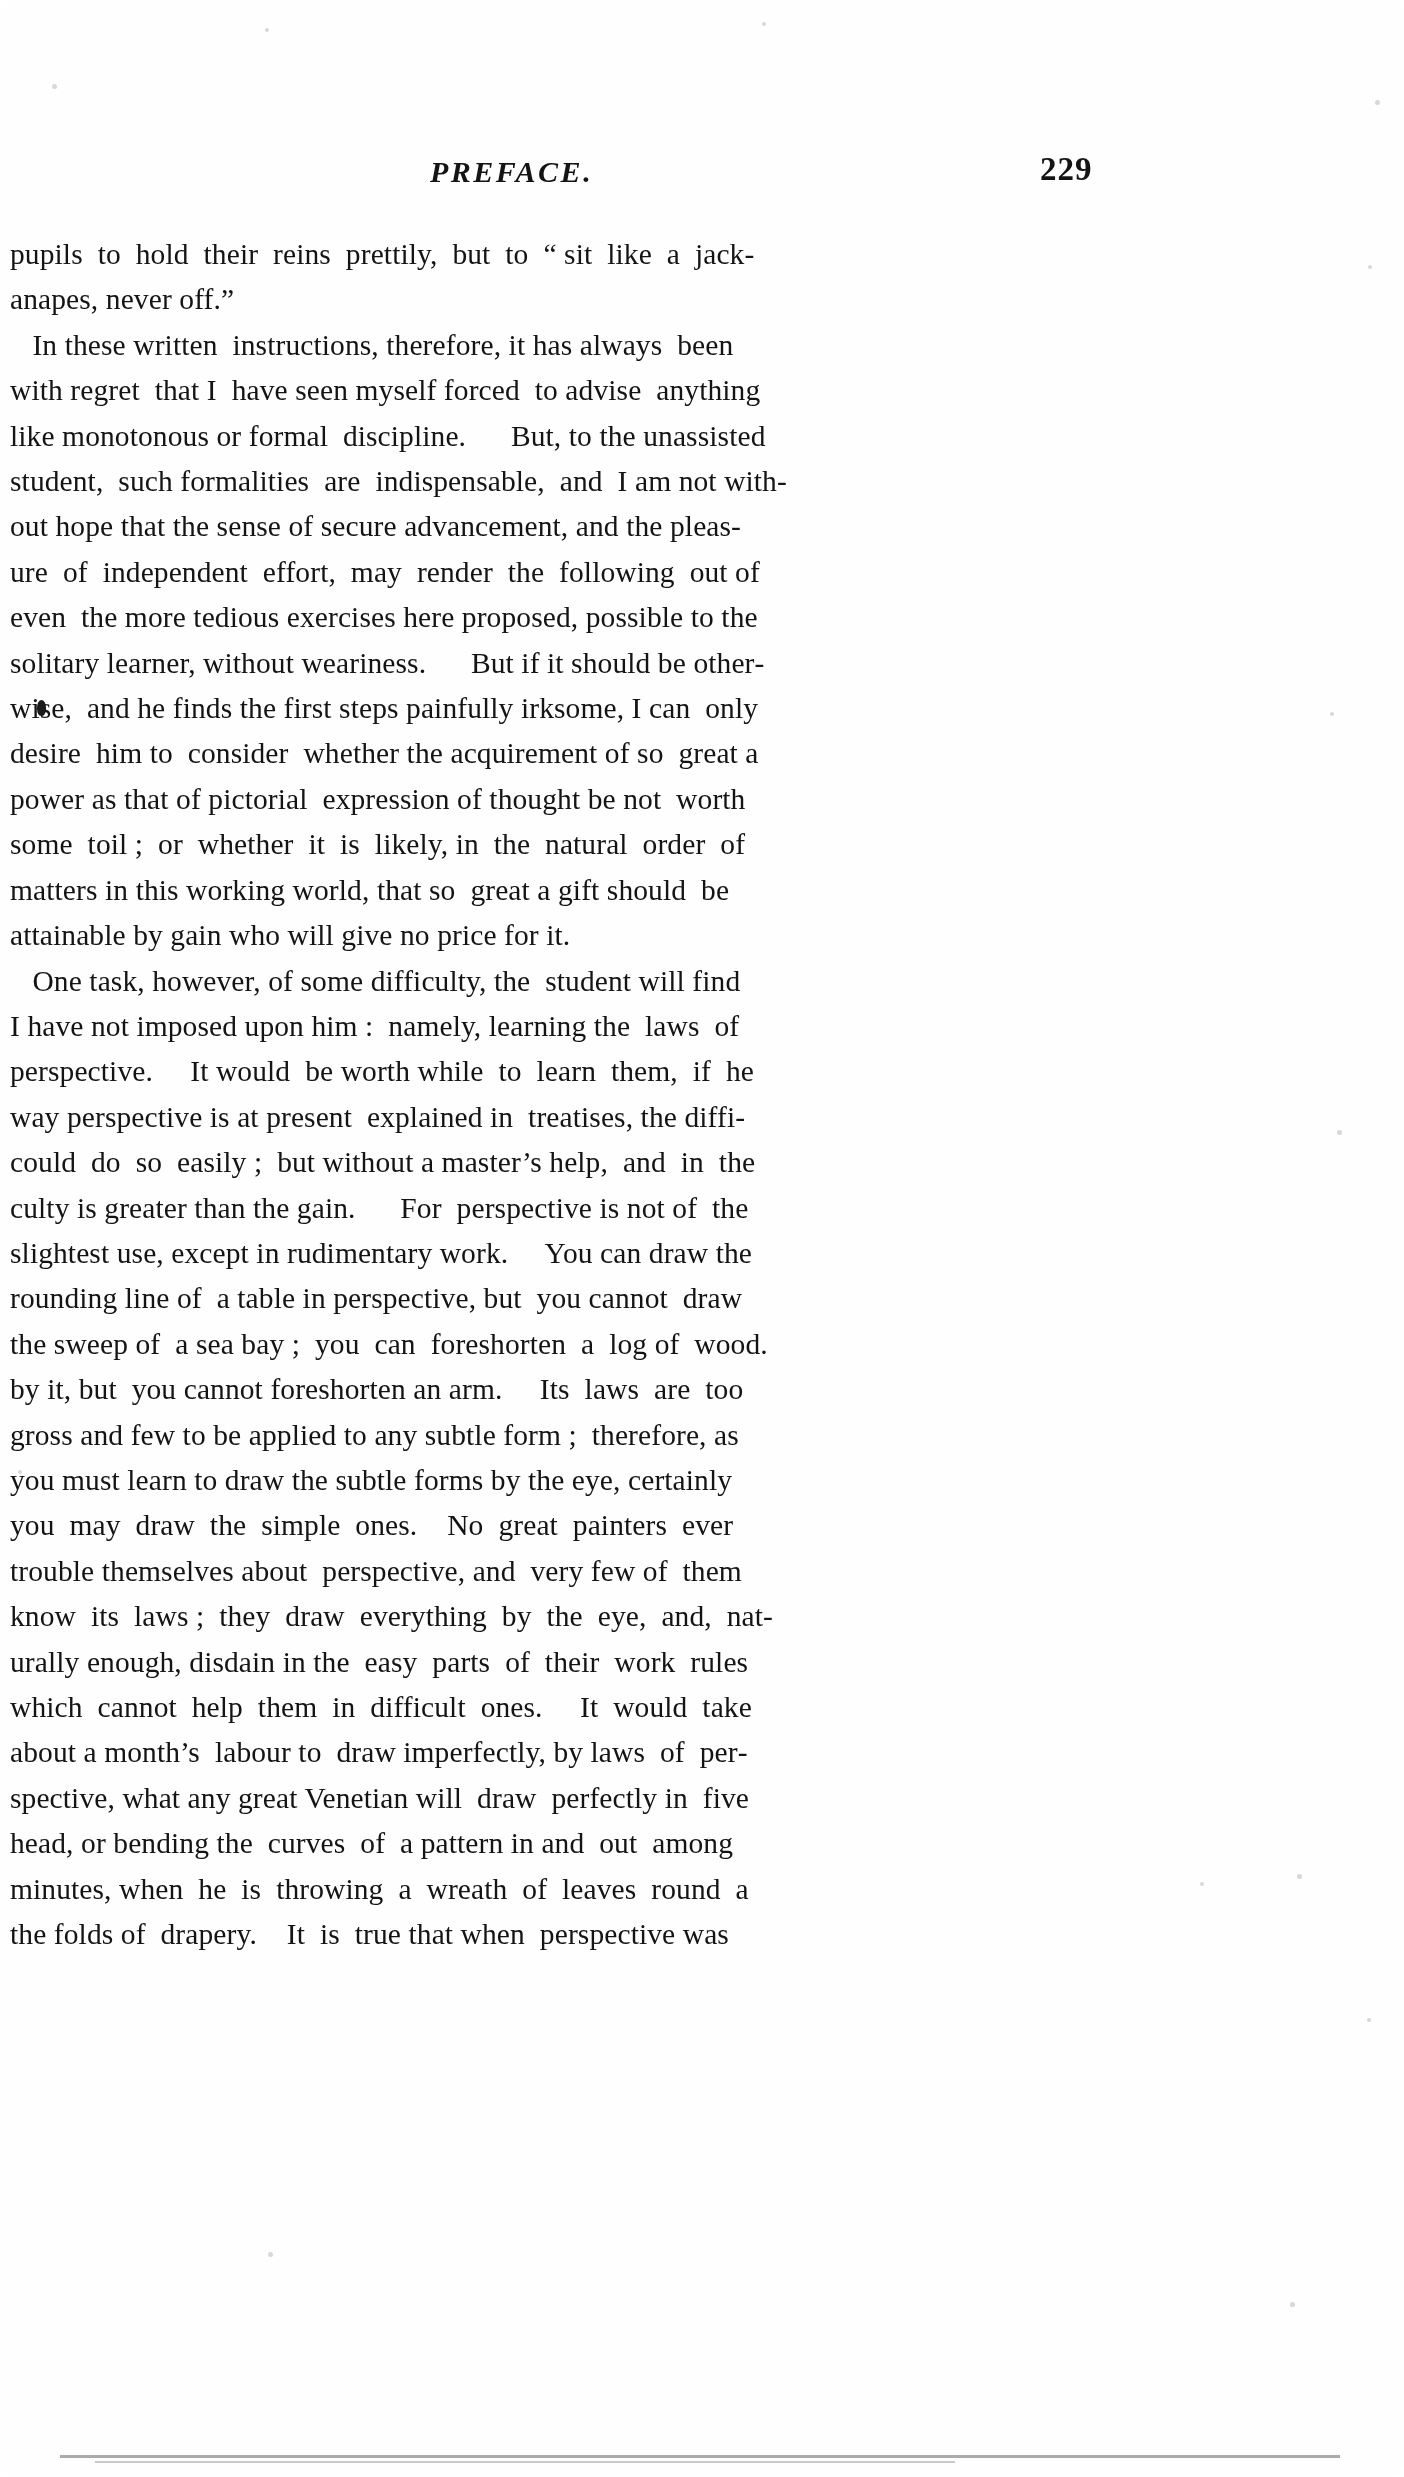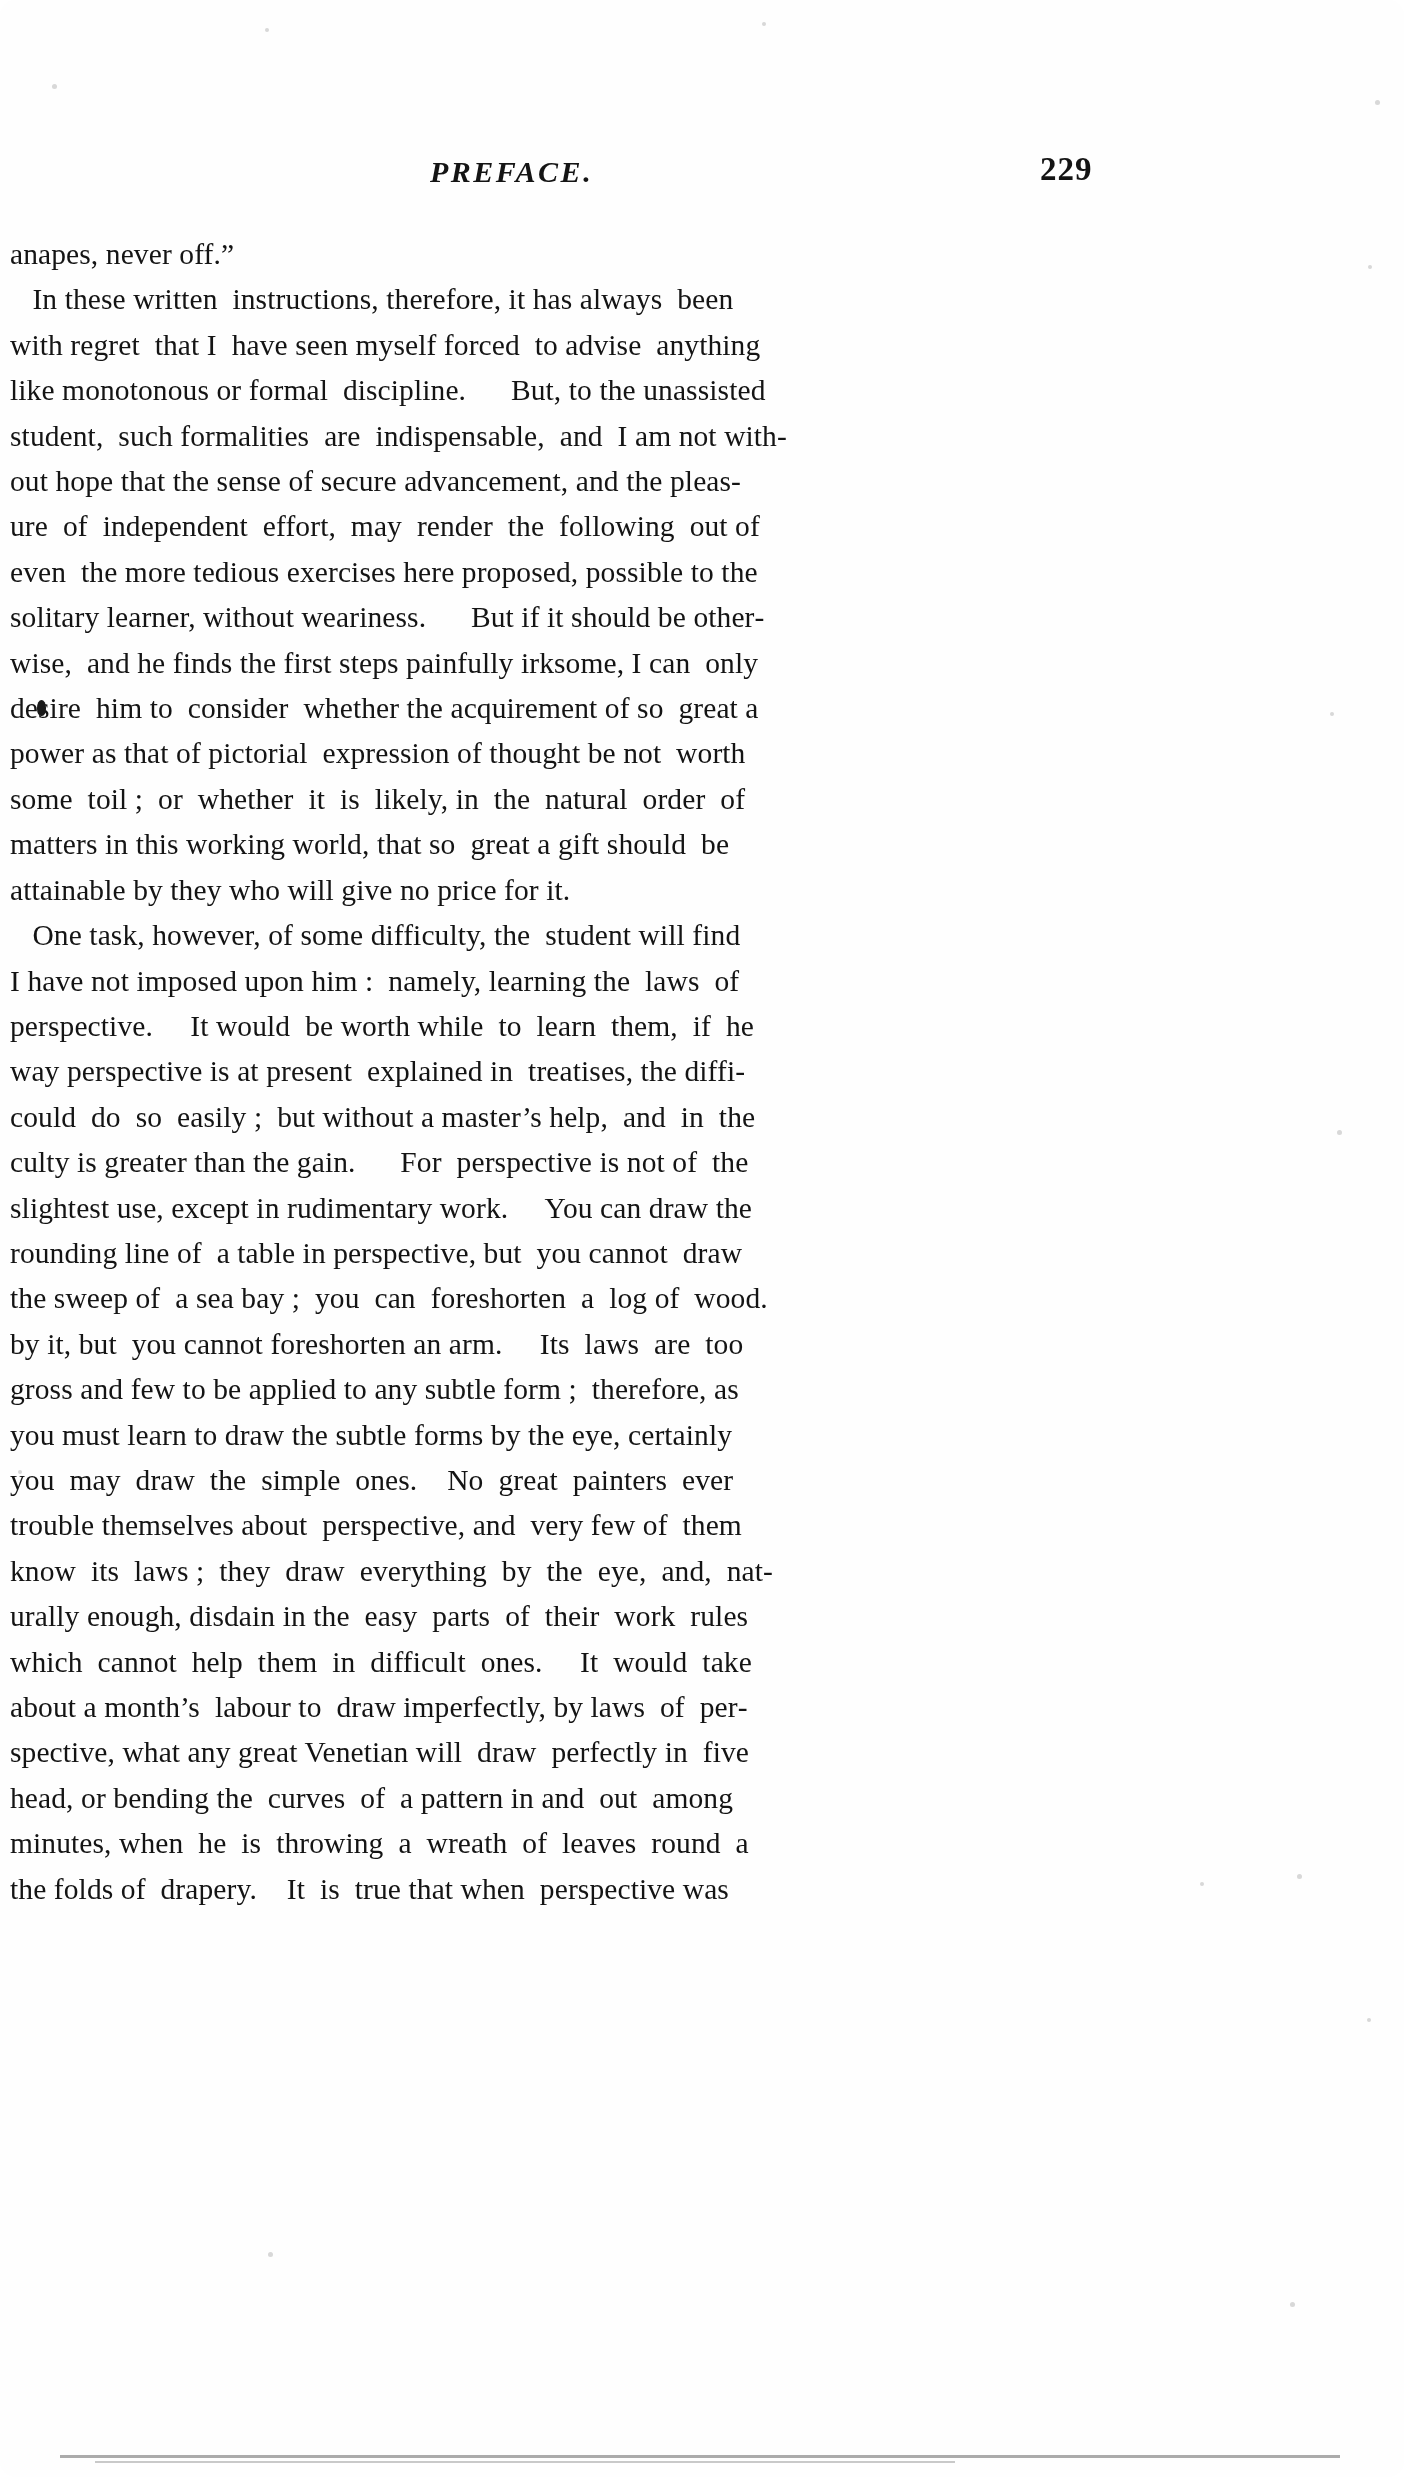--- a/index.html
+++ b/index.html
@@ -97,37 +97,38 @@
 
 <div class="page">
 
   <div class="header">
     <div class="running-head">PREFACE.</div>
     <div class="page-number">229</div>
   </div>
 
   <div class="body-text">
     <div class="para">
+      <div class="ln">pupils  to  hold  their  reins  prettily,  but  to  “ sit  like  a  jack‑</div>
       <div class="ln">anapes, never off.”</div>
     </div>
     <div class="para">
       <div class="ln">   In these written  instructions, therefore, it has always  been</div>
       <div class="ln">with regret  that I  have seen myself forced  to advise  anything</div>
       <div class="ln">like monotonous or formal  discipline.      But, to the unassisted</div>
       <div class="ln">student,  such formalities  are  indispensable,  and  I am not with‑</div>
       <div class="ln">out hope that the sense of secure advancement, and the pleas‑</div>
       <div class="ln">ure  of  independent  effort,  may  render  the  following  out of</div>
       <div class="ln">even  the more tedious exercises here proposed, possible to the</div>
       <div class="ln">solitary learner, without weariness.      But if it should be other‑</div>
       <div class="ln">wise,  and he finds the first steps painfully irksome, I can  only</div>
       <div class="ln">desire  him to  consider  whether the acquirement of so  great a</div>
       <div class="ln">power as that of pictorial  expression of thought be not  worth</div>
       <div class="ln">some  toil ;  or  whether  it  is  likely, in  the  natural  order  of</div>
       <div class="ln">matters in this working world, that so  great a gift should  be</div>
-      <div class="ln">attainable by they who will give no price for it.</div>
+      <div class="ln">attainable by gain who will give no price for it.</div>
     </div>
     <div class="para">
       <div class="ln">   One task, however, of some difficulty, the  student will find</div>
       <div class="ln">I have not imposed upon him :  namely, learning the  laws  of</div>
       <div class="ln">perspective.     It would  be worth while  to  learn  them,  if  he</div>
       <div class="ln">way perspective is at present  explained in  treatises, the diffi‑</div>
       <div class="ln">could  do  so  easily ;  but without a master’s help,  and  in  the</div>
       <div class="ln">culty is greater than the gain.      For  perspective is not of  the</div>
       <div class="ln">slightest use, except in rudimentary work.     You can draw the</div>
       <div class="ln">rounding line of  a table in perspective, but  you cannot  draw</div>

